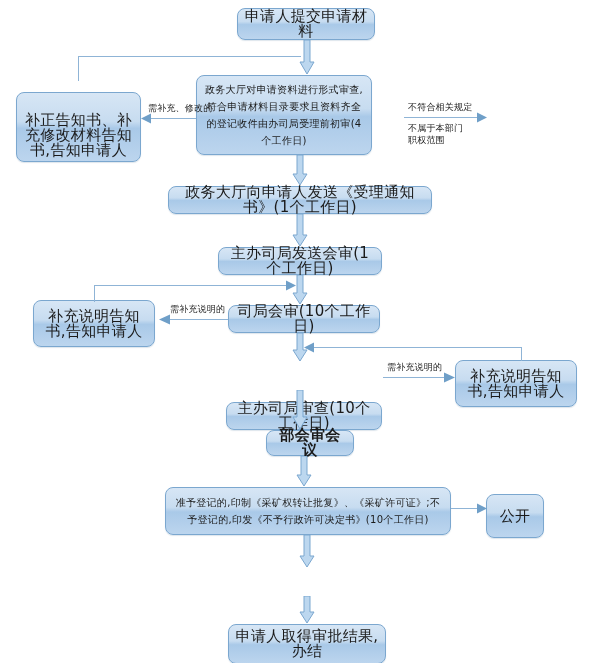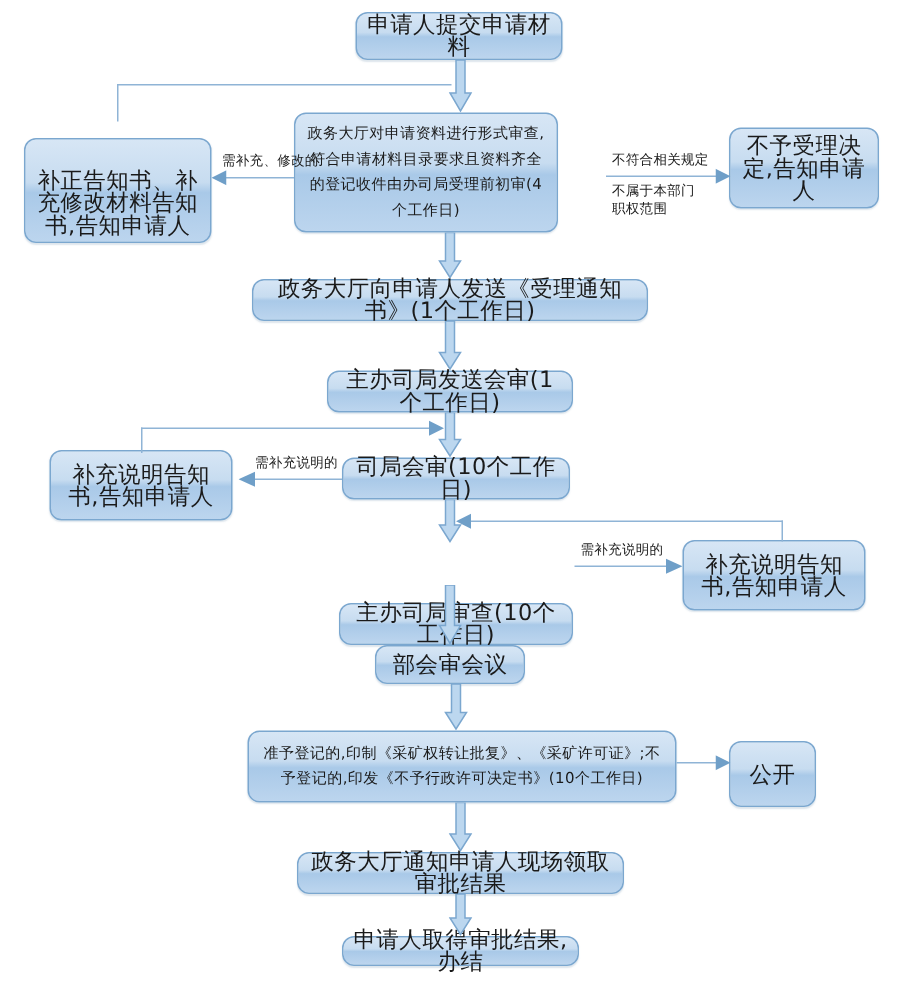--- a/index.html
+++ b/index.html
@@ -78,23 +78,20 @@
   </div>
 
   <div class="node" style="left:196px; top:75px; width:176px; height:80px; font-size:10px; line-height:17px;">
     <span>政务大厅对申请资料进行形式审查,符合申请材料目录要求且资料齐全的登记收件由办司局受理前初审(4个工作日)</span>
   </div>
 
   <div class="node" style="left:16px; top:92px; width:125px; height:70px;align-items:flex-end;">
     <span>补正告知书、补充修改材料告知书,告知申请人</span>
   </div>
 
-  <div class="node" style="left:486px; top:85px; width:100px; height:54px;">
-    <span>不予受理决定,告知申请人</span>
-  </div>
 
   <div class="node" style="left:168px; top:186px; width:264px; height:28px;text-align:center;">
     <span>政务大厅向申请人发送《受理通知书》(1个工作日)</span>
   </div>
 
   <div class="node" style="left:218px; top:247px; width:164px; height:28px;">
     <span>主办司局发送会审(1个工作日)</span>
   </div>
 
   <div class="node" style="left:228px; top:305px; width:152px; height:28px;">
@@ -106,37 +103,34 @@
   </div>
 
   <div class="node" style="left:226px; top:362px; width:156px; height:28px;margin-top:40px;">
     <span>主办司局审查(10个工作日)</span>
   </div>
 
   <div class="node" style="left:455px; top:360px; width:122px; height:47px;">
     <span>补充说明告知书,告知申请人</span>
   </div>
 
-  <div class="node" style="left:250px; top:430px; width:100px; height:26px;">
+  <div class="node" style="left:266px; top:430px; width:88px; height:26px;font-weight:bold;">
     <span>部会审会议</span>
   </div>
 
   <div class="node" style="left:165px; top:487px; width:286px; height:48px; font-size:10px; line-height:17px;">
     <span>准予登记的,印制《采矿权转让批复》、《采矿许可证》;不予登记的,印发《不予行政许可决定书》(10个工作日)</span>
   </div>
 
   <div class="node" style="left:486px; top:494px; width:58px; height:44px;">
     <span>公开</span>
   </div>
 
-  <div class="node" style="left:198px; top:568px; width:218px; height:28px;">
-    <span>政务大厅通知申请人现场领取审批结果</span>
-  </div>
-
-  <div class="node" style="left:228px; top:624px; width:158px; height:20px;align-items:center;">
+
+  <div class="node" style="left:228px; top:624px; width:158px; height:40px;align-items:center;">
     <span>申请人取得审批结果,办结</span>
   </div>
 
   <div class="barrow" style="left:299px; top:40px;">
     <svg width="16" height="35" viewBox="0 0 16 35">
       <polygon points="5,0 11,0 11,22 15,22 8,34 1,22 5,22" fill="#bcd7ef" stroke="#7ba7cf" stroke-width="1"></polygon>
     </svg>
   </div>
 
   <div class="barrow" style="left:292px; top:155px;">

